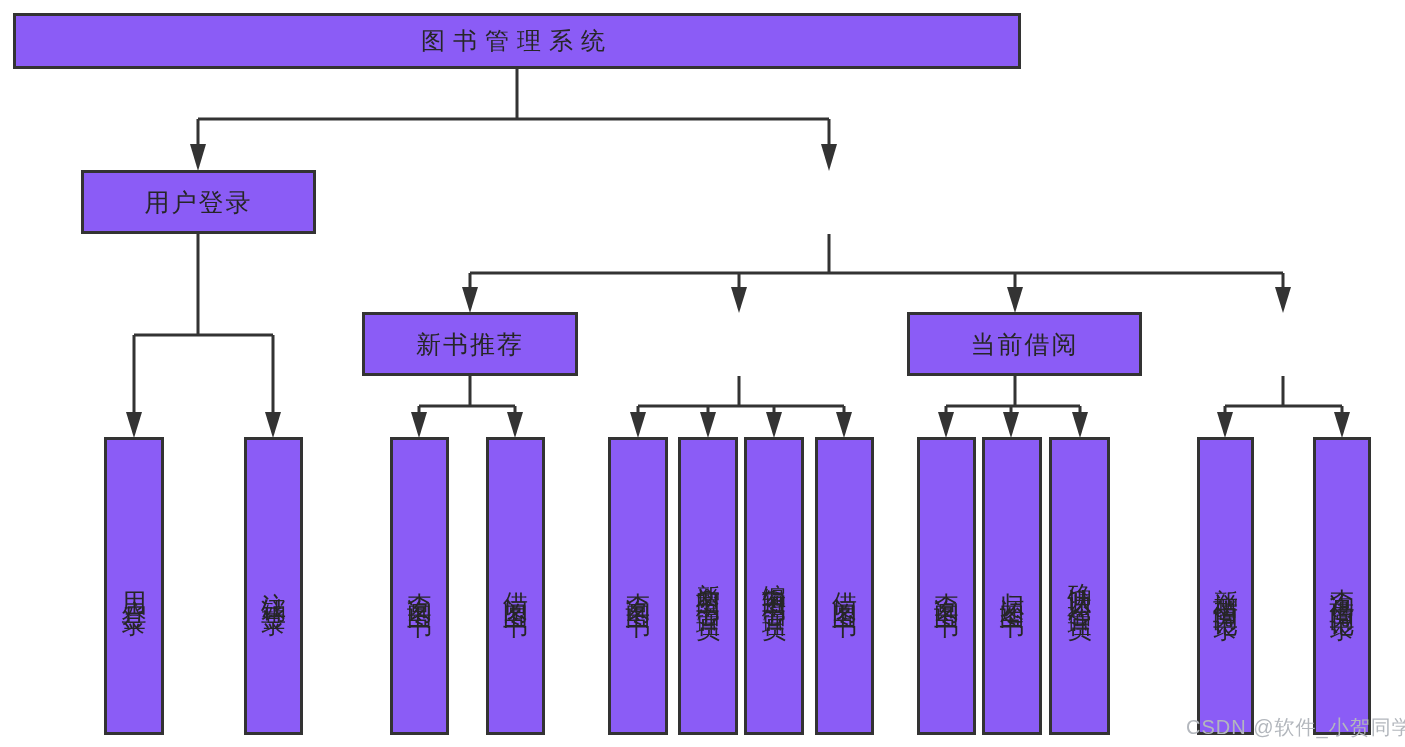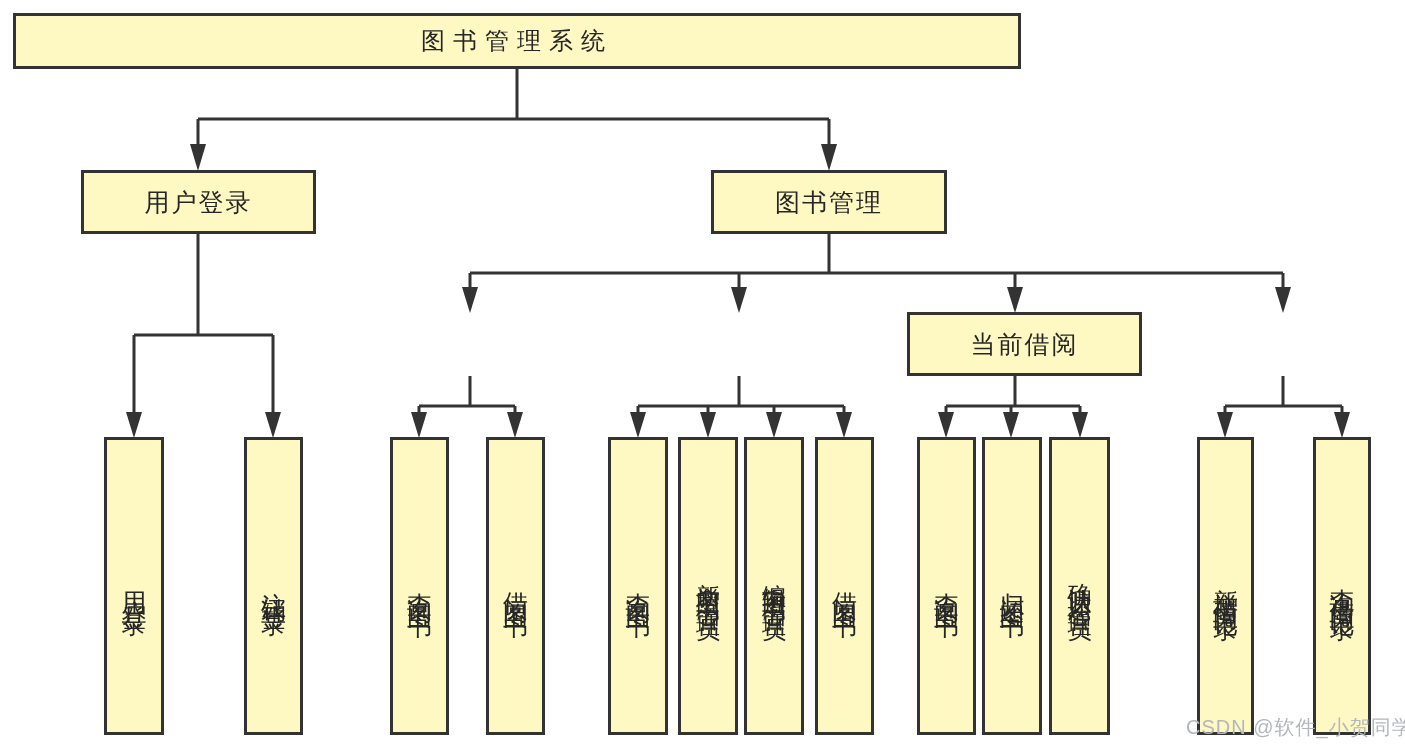--- a/index.html
+++ b/index.html
@@ -1,20 +1,20 @@
 <!DOCTYPE html>
 <html><head>
 <meta charset="utf-8">
 <style>
   html,body{margin:0;padding:0;background:#ffffff;}
   body{width:1405px;height:747px;overflow:hidden;
        font-family:"Liberation Sans","DejaVu Sans",sans-serif;}
   .canvas{position:relative;width:1405px;height:747px;background:#ffffff;}
   .connectors{position:absolute;left:0;top:0;width:1405px;height:747px;}
-  .node{position:absolute;box-sizing:border-box;background:#fef9c3;
+  .node{position:absolute;box-sizing:border-box;background:#8b5cf6;
         border:3px solid #333333;color:#262626;
         display:flex;align-items:center;justify-content:center;
         font-size:25px;line-height:1;white-space:nowrap;}
   .h-node{letter-spacing:2px;}
   .root-node{letter-spacing:8px;font-size:24px;}
   .leaf{writing-mode:vertical-rl;text-orientation:mixed;
         letter-spacing:7px;white-space:normal;}
   
   .n-root{left:13px;top:13px;width:1008px;height:56px;}
   .n-user-login{left:81px;top:170px;width:235px;height:64px;}
@@ -89,22 +89,22 @@
       <polygon points="1072,412 1088,412 1080,438"></polygon>
 
       <polygon points="1217,412 1233,412 1225,438"></polygon>
       <polygon points="1334,412 1350,412 1342,438"></polygon>
     </g>
   </svg>
 
   <div class="node root-node n-root">图书管理系统</div>
 
   <div class="node h-node n-user-login">用户登录</div>
-  <div class="node h-node n-book-mgmt">图书管理</div>
 
+  <div class="node h-node n-new-book">新书推荐</div>
   <div class="node h-node n-current-borrow">当前借阅</div>
 
   <div class="node leaf lf l1">用户登录</div>
   <div class="node leaf lf l2">注销登录</div>
 
   <div class="node leaf lf l3">查询图书</div>
   <div class="node leaf lf l4">借阅图书</div>
 
   <div class="node leaf lf l5">查询图书</div>
   <div class="node leaf lf l6">新增图书（管理员）</div>

